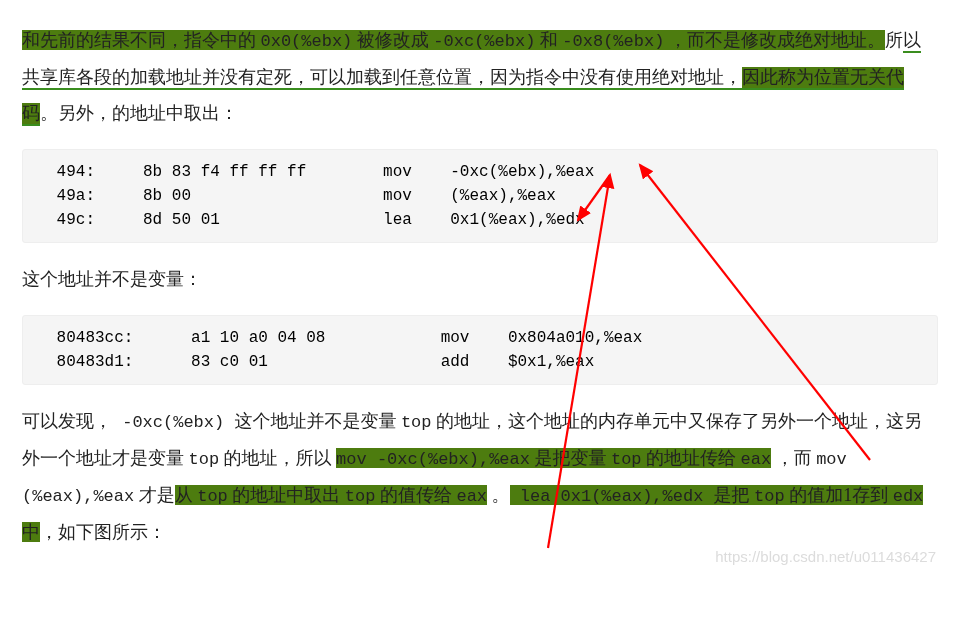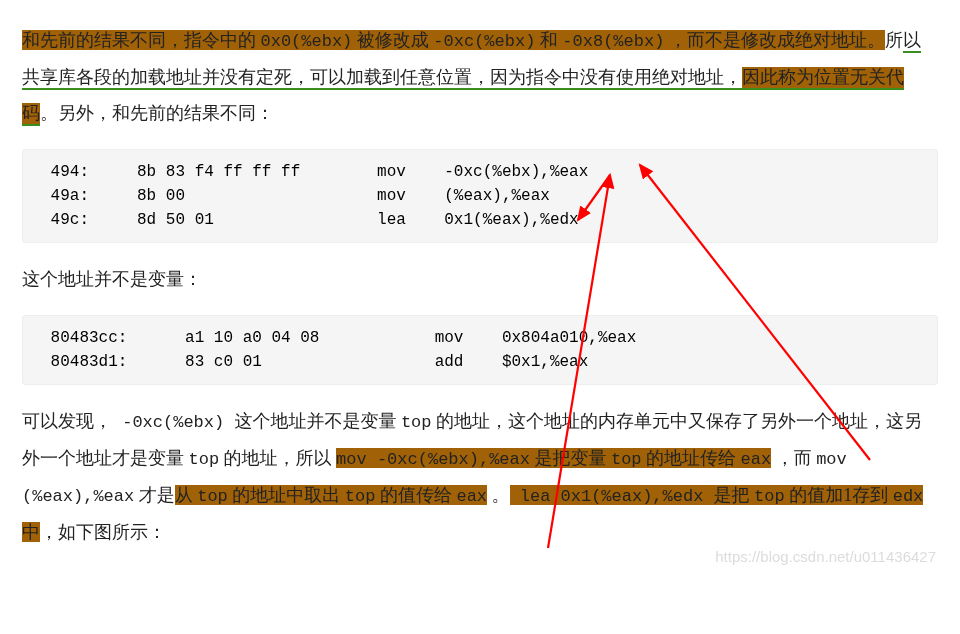--- a/index.html
+++ b/index.html
@@ -10,35 +10,35 @@
     font-size: 18px;
     line-height: 2.0;
     color: #222;
     background: #fff;
   }
   .page {
     padding: 4px 22px 10px 22px;
     position: relative;
   }
   .hl {
-    background: #a16207;
+    background: #4d7c0f;
   }
   .ul-green {
     border-bottom: 2px solid #3a8d1f;
     padding-bottom: 1px;
   }
   .code-inline {
     font-family: "Courier New", Consolas, monospace;
     font-size: 17px;
   }
   pre.codeblock {
     background: #f5f5f5;
     border: 1px solid #eee;
     border-radius: 3px;
-    padding: 10px 18px;
+    padding: 10px 24px;
     margin: 14px 0 18px 0;
     font-family: "Courier New", Consolas, monospace;
     font-size: 16px;
     line-height: 1.5;
     white-space: pre;
     color: #000;
   }
   .figlabel {
     margin-top: 14px;
     font-family: "SimSun","宋体",serif;
@@ -64,21 +64,21 @@
     pointer-events: none;
   }
 </style>
 </head>
 <body>
 
 <div class="page">
 
   <p>
     <span class="hl">
-      <span>和先前的结果不同，指令中的 </span><span class="code-inline">0x0(%ebx)</span><span> 被修改成 </span><span class="code-inline">-0xc(%ebx)</span><span> 和 </span><span class="code-inline">-0x8(%ebx)</span><span> ，而不是修改成绝对地址。</span></span><span>所</span><span class="ul-green">以共享库各段的加载地址并没有定死，可以加载到任意位置，因为指令中没有使用绝对地址，</span><span class="hl ul-green">因此称为位置无关代码</span><span>。另外，和先前的结果不同：</span>
+      <span>和先前的结果不同，指令中的 </span><span class="code-inline">0x0(%ebx)</span><span> 被修改成 </span><span class="code-inline">-0xc(%ebx)</span><span> 和 </span><span class="code-inline">-0x8(%ebx)</span><span> ，而不是修改成绝对地址。</span></span><span>所</span><span class="ul-green">以共享库各段的加载地址并没有定死，可以加载到任意位置，因为指令中没有使用绝对地址，</span><span class="hl ul-green">因此称为位置无关代码</span><span>。另外，的地址中取出：</span>
   </p>
 
   <pre class="codeblock" id="cb1"> 494:     8b 83 f4 ff ff ff        mov    -0xc(%ebx),%eax
  49a:     8b 00                    mov    (%eax),%eax
  49c:     8d 50 01                 lea    0x1(%eax),%edx</pre>
 
   <p>这个地址并不是变量：</p>
 
   <pre class="codeblock" id="cb2"> 80483cc:      a1 10 a0 04 08            mov    0x804a010,%eax
  80483d1:      83 c0 01                  add    $0x1,%eax</pre>

